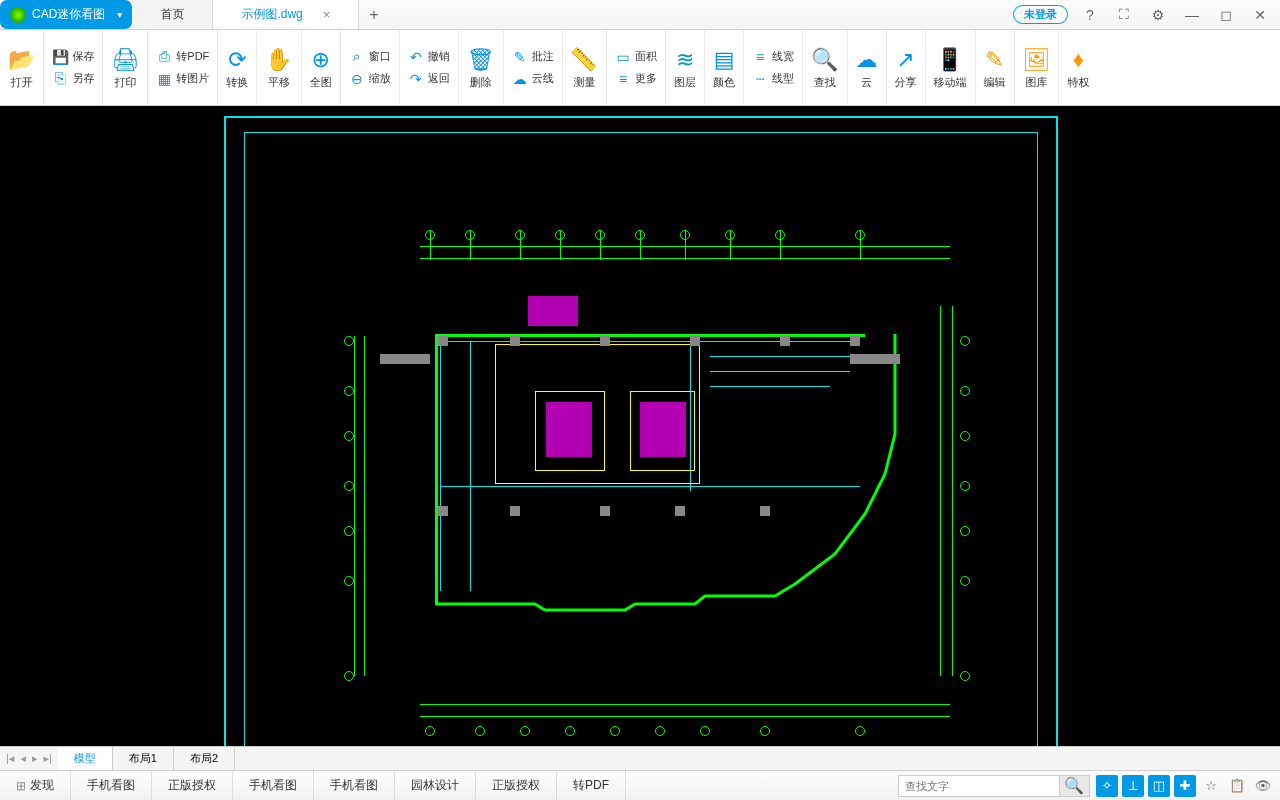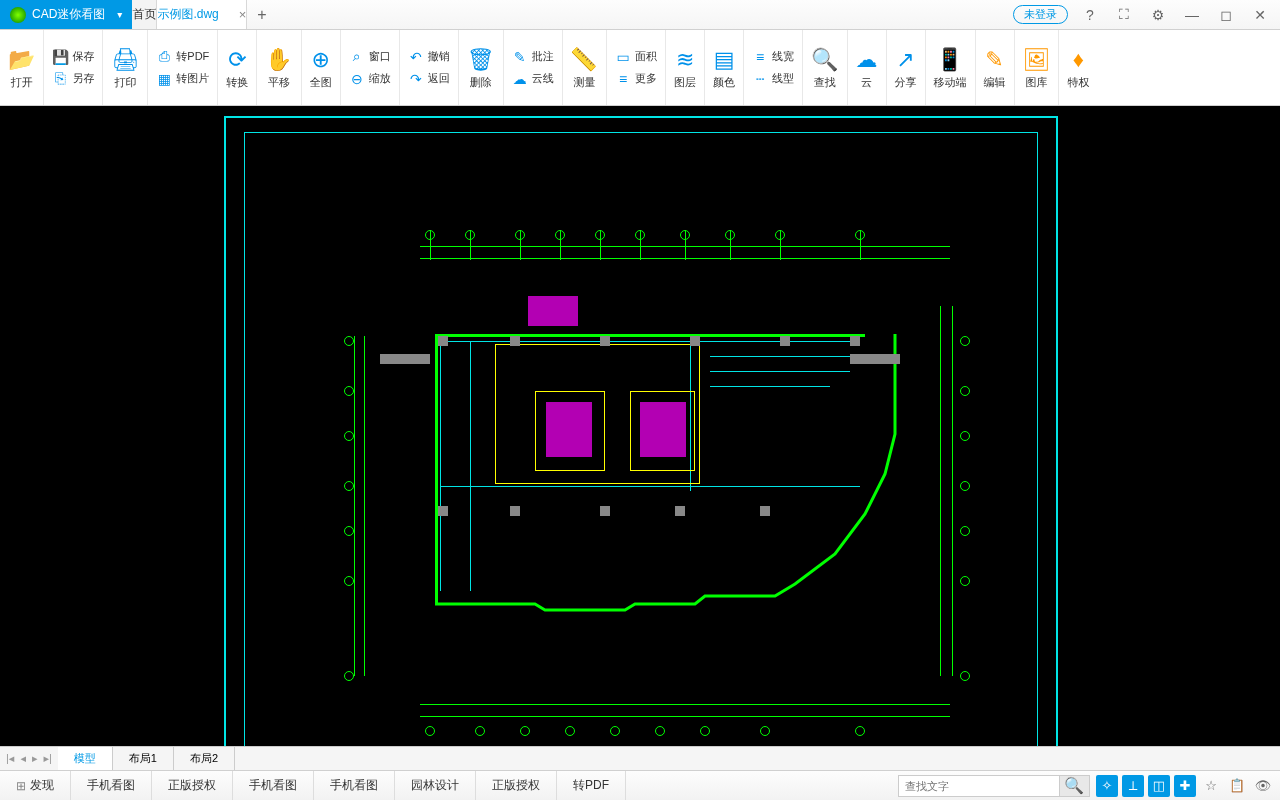--- a/index.html
+++ b/index.html
@@ -1,29 +1,29 @@
 <!DOCTYPE html>
 <html><head>
 <meta charset="utf-8">
 <style>
 * { box-sizing: border-box; margin: 0; padding: 0; font-family: "Microsoft YaHei", sans-serif; }
 body { width: 1280px; height: 800px; background: #fff; overflow: hidden; display: flex; flex-direction: column; }
 
 
 .titlebar { height: 30px; background: linear-gradient(#fdfdfd,#f5f5f5); border-bottom: 1px solid #d0d0d0; display: flex; align-items: stretch; }
-.app-title { background: #0099e5; color: #fff; display: flex; align-items: center; padding: 0 10px; height: 100%; gap: 6px; font-size: 12px; }
+.app-title { background: #0099e5; color: #fff; display: flex; align-items: center; padding: 0 10px; height: 100%; gap: 6px; font-size: 12px; border-radius: 7px; }
 .app-title .chev { font-size: 10px; margin-left: 6px; }
 .logo-icon { width: 16px; height: 16px; background: radial-gradient(circle,#7fff00,#008000); border-radius: 50%; }
-.tab { display: flex; align-items: center; padding: 0 0; font-size: 12px; border-right: 1px solid #d8d8d8; color: #333; cursor: pointer; background: #f3f3f3; }
+.tab { display: flex; align-items: center; padding: 0 28px; font-size: 12px; border-right: 1px solid #d8d8d8; color: #333; cursor: pointer; background: #f3f3f3; }
 .tab.active { background: #fff; color: #0099e5; }
 .tab .close { margin-left: 20px; color: #888; font-size: 13px; }
 .tab-add { display: flex; align-items: center; padding: 0 10px; color: #666; font-size: 16px; cursor: pointer; }
 .title-spacer { flex: 1; }
 .title-right { display: flex; align-items: center; gap: 10px; padding-right: 8px; }
-.login-pill { border: 1px solid #0099e5; color: #0099e5; border-radius: 10px; padding: 1px 10px; font-size: 11px; cursor: pointer; }
+.login-pill { border: 1px solid #0099e5; color: #0099e5; border-radius: 10px; padding: 1px 10px; font-size: 11px; cursor: pointer; font-weight: bold; }
 .win-icon { color: #666; width: 24px; text-align: center; font-size: 14px; cursor: pointer; }
 
 
 .toolbar { height: 76px; background: #fff; border-bottom: 1px solid #d0d0d0; display: flex; align-items: center; }
 .tgroup { display: flex; flex-direction: column; align-items: center; justify-content: center; padding: 0 8px; height: 100%; border-right: 1px solid #e8e8e8; cursor: pointer; }
 .tgroup:last-child { border-right:none;}
 .tgroup .icon { color: #0091ea; font-size: 22px; height: 30px; display:flex;align-items:center;justify-content:center;}
 .tgroup .lbl { font-size: 11px; color: #333; }
 .tgroup.orange .icon { color: #ff9800; }
 .tgroup.multi { flex-direction: column; gap: 0; padding: 4px 8px; }

